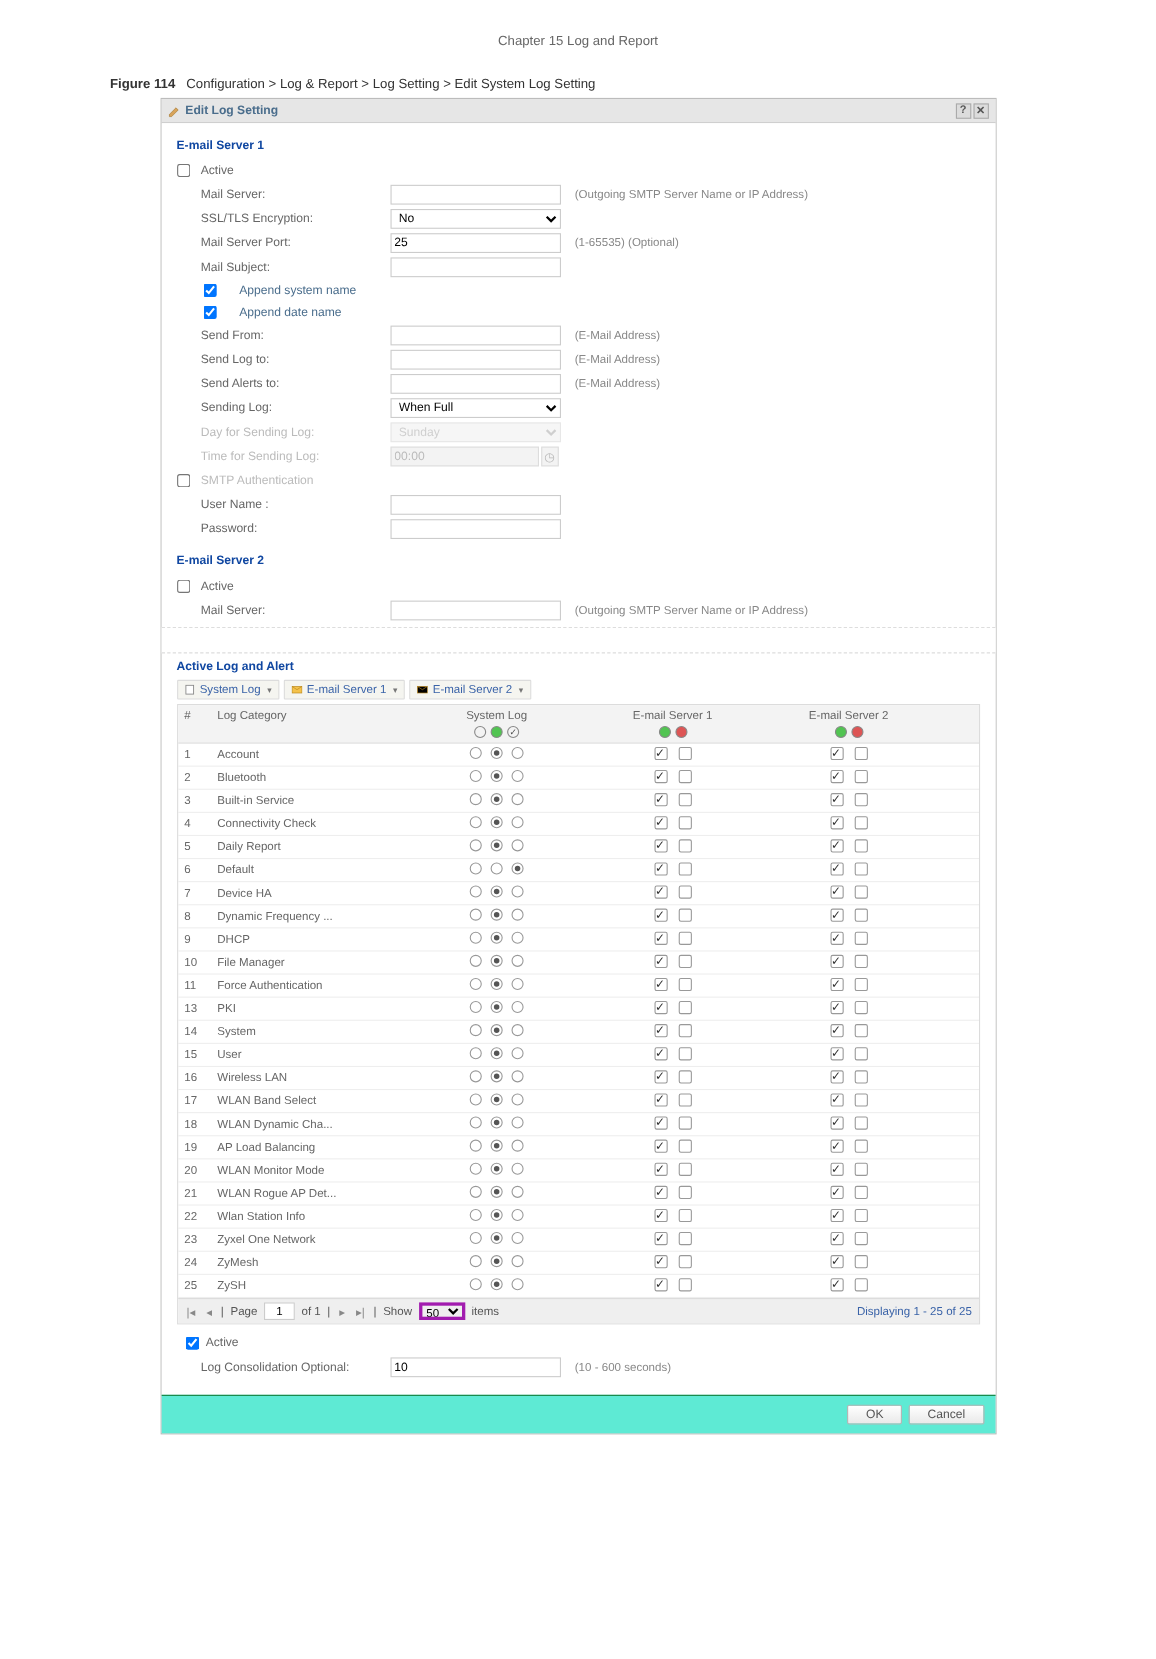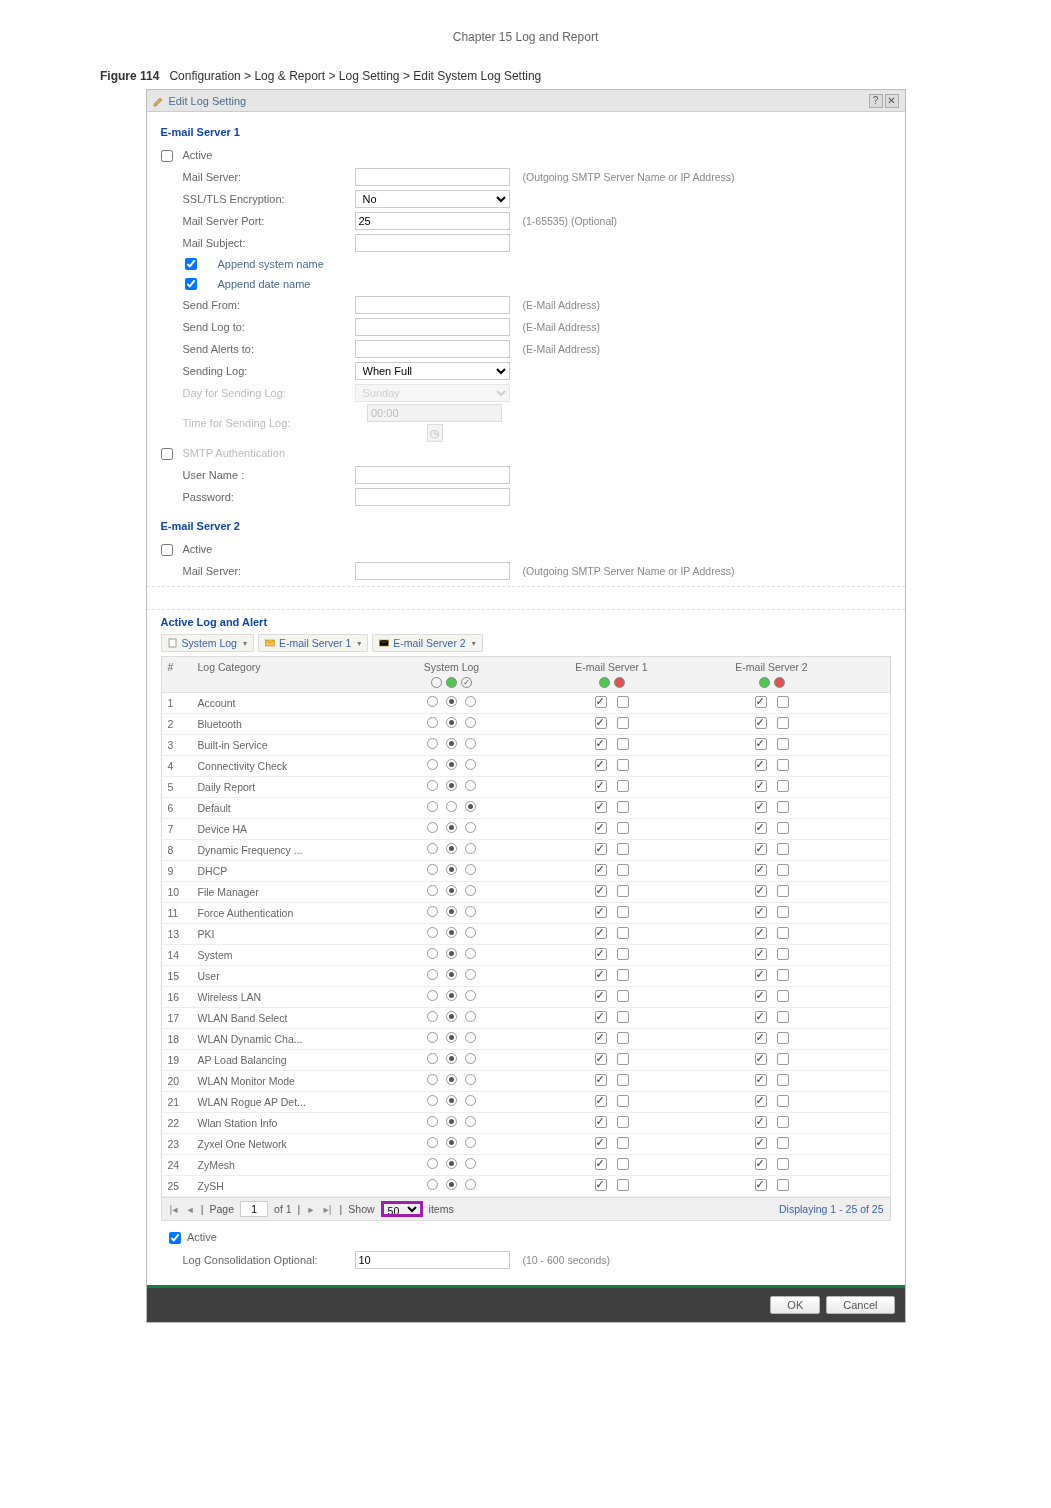--- a/index.html
+++ b/index.html
@@ -31,21 +31,21 @@
   }
   .dialog-titlebar {
     height: 22px;
     background: #e6e6e6;
     border-bottom: 1px solid #ccc;
     display: flex;
     align-items: center;
     padding: 0 6px;
     font-size: 11px;
     color: #4a6d8c;
-    font-weight: normal;
+    font-weight: bold;
   }
   .dialog-titlebar .edit-icon {
     width: 12px; height: 12px; margin-right: 4px;
     display: inline-flex; align-items: center; justify-content: center;
   }
   .dialog-titlebar .win-buttons { margin-left: auto; display: flex; gap: 2px; }
   .win-btn {
     width: 14px; height: 14px; background: #dcdcdc; border: 1px solid #aaa;
     display: inline-flex; align-items: center; justify-content: center;
     font-size: 10px; color: #555;
@@ -73,21 +73,21 @@
   .field-row .col-input select {
     width: 155px;
     height: 18px;
     border: 1px solid #ccc;
     font-size: 11px;
     padding: 1px 3px;
     background: #fff;
   }
   .field-row .col-input select.disabled,
   .field-row .col-input input.disabled { background: #f3f3f3; color: #bbb; border-color: #ddd; }
-  .field-row .col-input .time-widget { display: flex; align-items: center; gap: 2px; flex-direction: column; }
+  .field-row .col-input .time-widget { display: flex; align-items: center; gap: 2px; }
   .field-row .col-input .time-widget .clock-btn {
     width: 16px; height: 18px; border: 1px solid #ddd; background: #f3f3f3;
     display: inline-flex; align-items: center; justify-content: center; color: #bbb;
   }
   .field-row .col-hint { color: #888; font-size: 10.5px; padding-left: 6px; }
   .sub-check-row { padding-left: 24px; color: #4a6d8c; font-size: 11px; min-height: 20px; display:flex; align-items:center; gap:17px;}
   .section-gap { height: 6px; }
   .torn-gap {
     height: 24px; margin: 4px -14px;
     background: #fff;
@@ -148,24 +148,24 @@
     border-top: 1px solid #dcdcdc;
     padding: 3px 6px;
     font-size: 10.5px;
     color: #555;
   }
   .pager input[type=text]{ width:28px; height:16px; border:1px solid #ccc; font-size:10.5px; text-align:center;}
   .pager select { height:16px; border:3px solid #a21caf; font-size:10.5px; width: 42px;}
   .pager .nav-btn { color: #888; padding: 0 2px; }
   .pager .right { margin-left: auto; color: #3a63a8; }
   .dialog-footer {
-    border-top: 3px solid #15803d;
+    border-top: 1px solid #15803d;
     padding: 8px 10px;
     display: flex; justify-content: flex-end; gap: 6px;
-    background: #404040;
+    background: #5eead4;
   }
   .btn {
     border: 1px solid #b5b5b5;
     background: linear-gradient(#fff,#e9e9e9);
     padding: 2px 16px;
     font-size: 11px;
     color: #555;
     border-radius: 2px;
   }
   input[type=checkbox]{ margin:0 4px 0 0; width:12px; height:12px; vertical-align:middle;}

